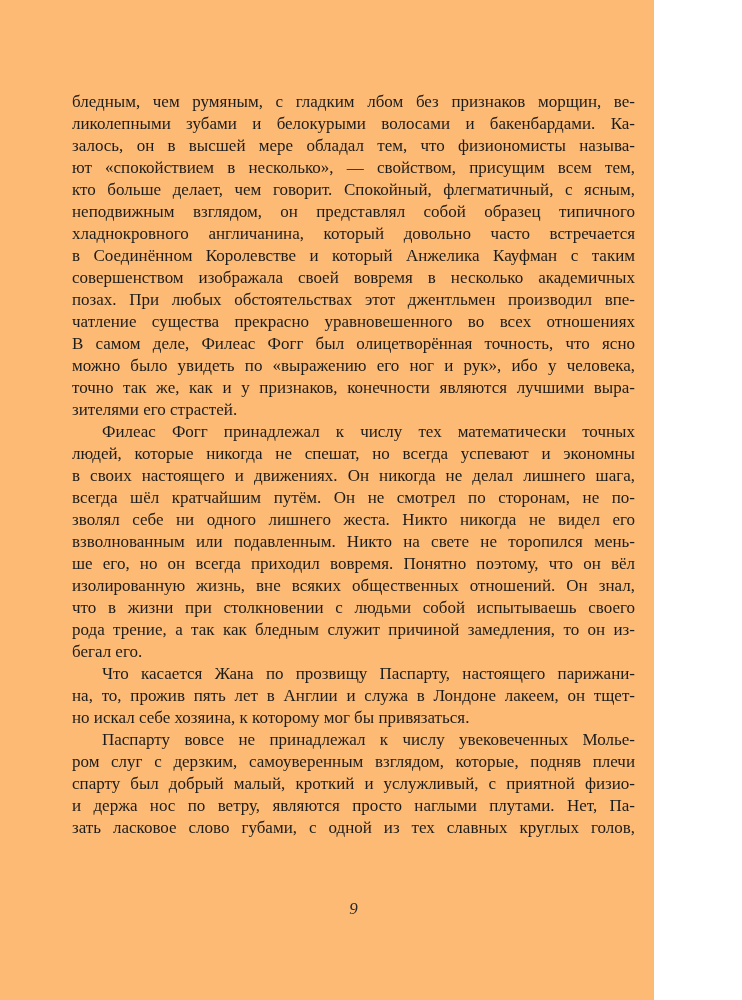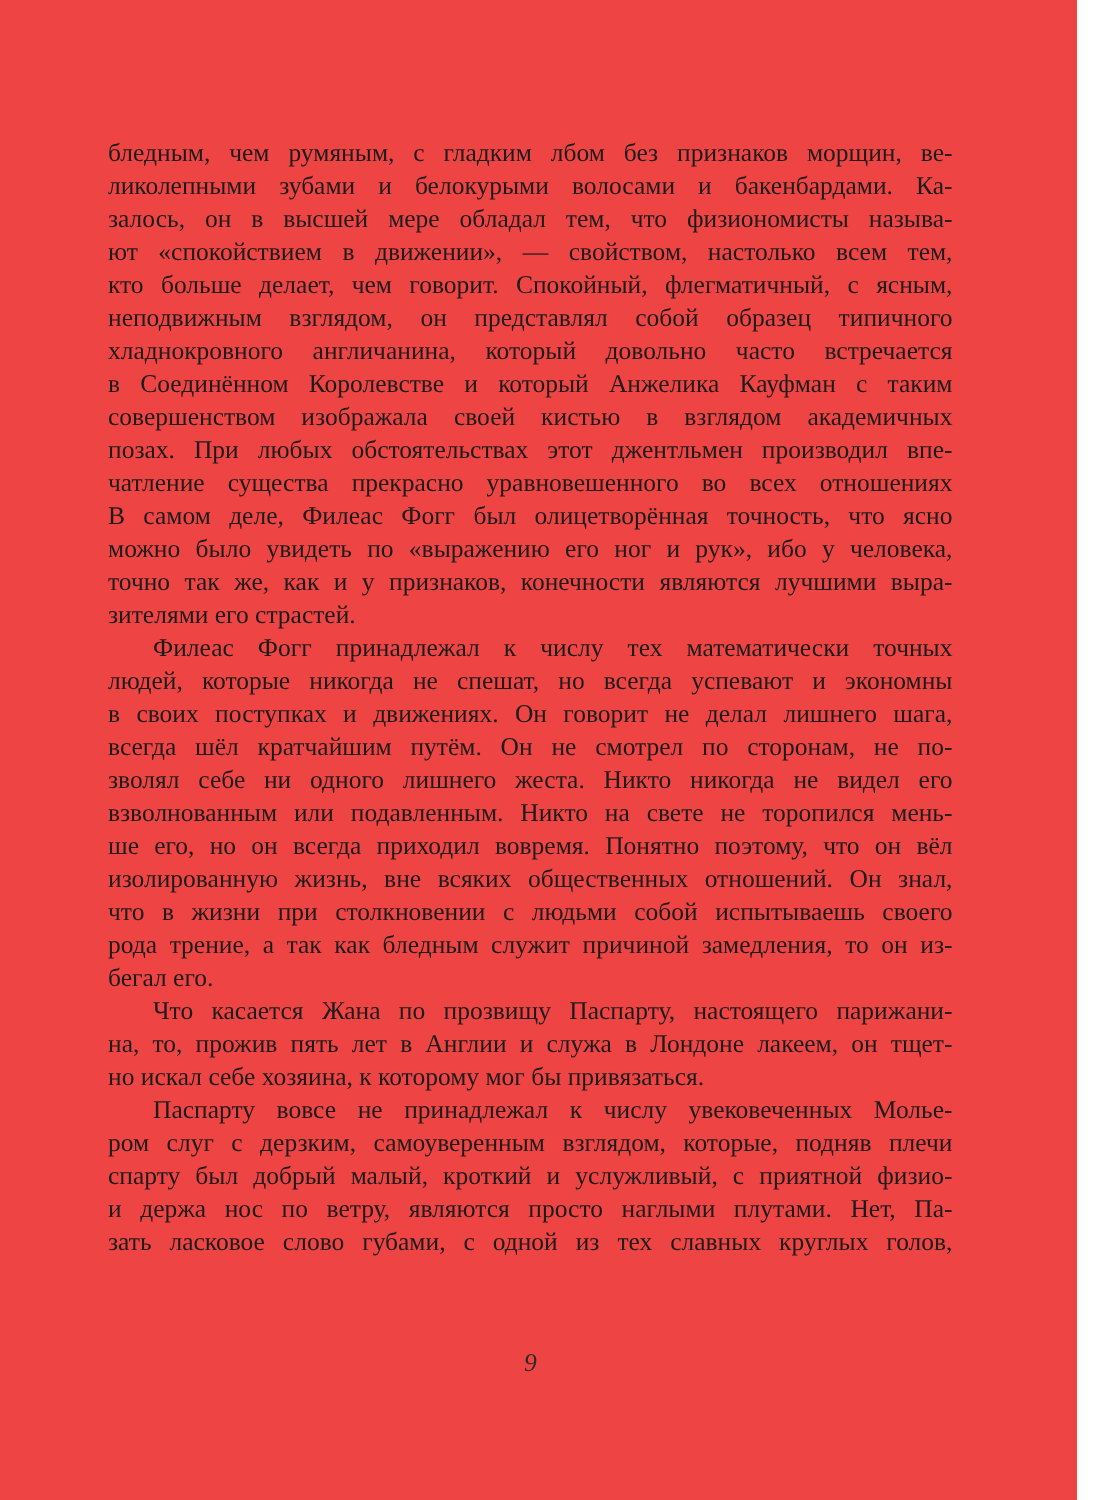--- a/index.html
+++ b/index.html
@@ -2,23 +2,23 @@
 <html><head>
 <meta charset="utf-8">
 <style>
   html, body {
     margin: 0;
     padding: 0;
     background: #ffffff;
   }
   .page {
     position: relative;
-    width: 718px;
+    width: 654px;
     height: 1000px;
-    background: #ef4444;
+    background: #fdba74;
     overflow: hidden;
     font-family: "Liberation Serif", "DejaVu Serif", serif;
     color: #1c1c1c;
   }
   .text-block {
     position: absolute;
     left: 72px;
     top: 91px;
     width: 563px;
   }
@@ -56,37 +56,37 @@
 </style>
 </head>
 <body>
 
 <div class="page">
   <div class="text-block">
       <div class="paragraph">
         <div class="line">бледным, чем румяным, с гладким лбом без признаков морщин, ве-</div>
         <div class="line">ликолепными зубами и белокурыми волосами и бакенбардами. Ка-</div>
         <div class="line">залось, он в высшей мере обладал тем, что физиономисты называ-</div>
-        <div class="line">ют «спокойствием в движении», — свойством, настолько всем тем,</div>
+        <div class="line">ют «спокойствием в несколько», — свойством, присущим всем тем,</div>
         <div class="line">кто больше делает, чем говорит. Спокойный, флегматичный, с ясным,</div>
         <div class="line">неподвижным взглядом, он представлял собой образец типичного</div>
         <div class="line">хладнокровного англичанина, который довольно часто встречается</div>
         <div class="line">в Соединённом Королевстве и который Анжелика Кауфман с таким</div>
-        <div class="line">совершенством изображала своей кистью в взглядом академичных</div>
+        <div class="line">совершенством изображала своей вовремя в несколько академичных</div>
         <div class="line">позах. При любых обстоятельствах этот джентльмен производил впе-</div>
         <div class="line">чатление существа прекрасно уравновешенного во всех отношениях</div>
         <div class="line">В самом деле, Филеас Фогг был олицетворённая точность, что ясно</div>
         <div class="line">можно было увидеть по «выражению его ног и рук», ибо у человека,</div>
         <div class="line">точно так же, как и у признаков, конечности являются лучшими выра-</div>
         <div class="line nojust">зителями его страстей.</div>
       </div>
       <div class="paragraph">
         <div class="line indent">Филеас Фогг принадлежал к числу тех математически точных</div>
         <div class="line">людей, которые никогда не спешат, но всегда успевают и экономны</div>
-        <div class="line">в своих поступках и движениях. Он говорит не делал лишнего шага,</div>
+        <div class="line">в своих настоящего и движениях. Он никогда не делал лишнего шага,</div>
         <div class="line">всегда шёл кратчайшим путём. Он не смотрел по сторонам, не по-</div>
         <div class="line">зволял себе ни одного лишнего жеста. Никто никогда не видел его</div>
         <div class="line">взволнованным или подавленным. Никто на свете не торопился мень-</div>
         <div class="line">ше его, но он всегда приходил вовремя. Понятно поэтому, что он вёл</div>
         <div class="line">изолированную жизнь, вне всяких общественных отношений. Он знал,</div>
         <div class="line">что в жизни при столкновении с людьми собой испытываешь своего</div>
         <div class="line">рода трение, а так как бледным служит причиной замедления, то он из-</div>
         <div class="line nojust">бегал его.</div>
       </div>
       <div class="paragraph">

